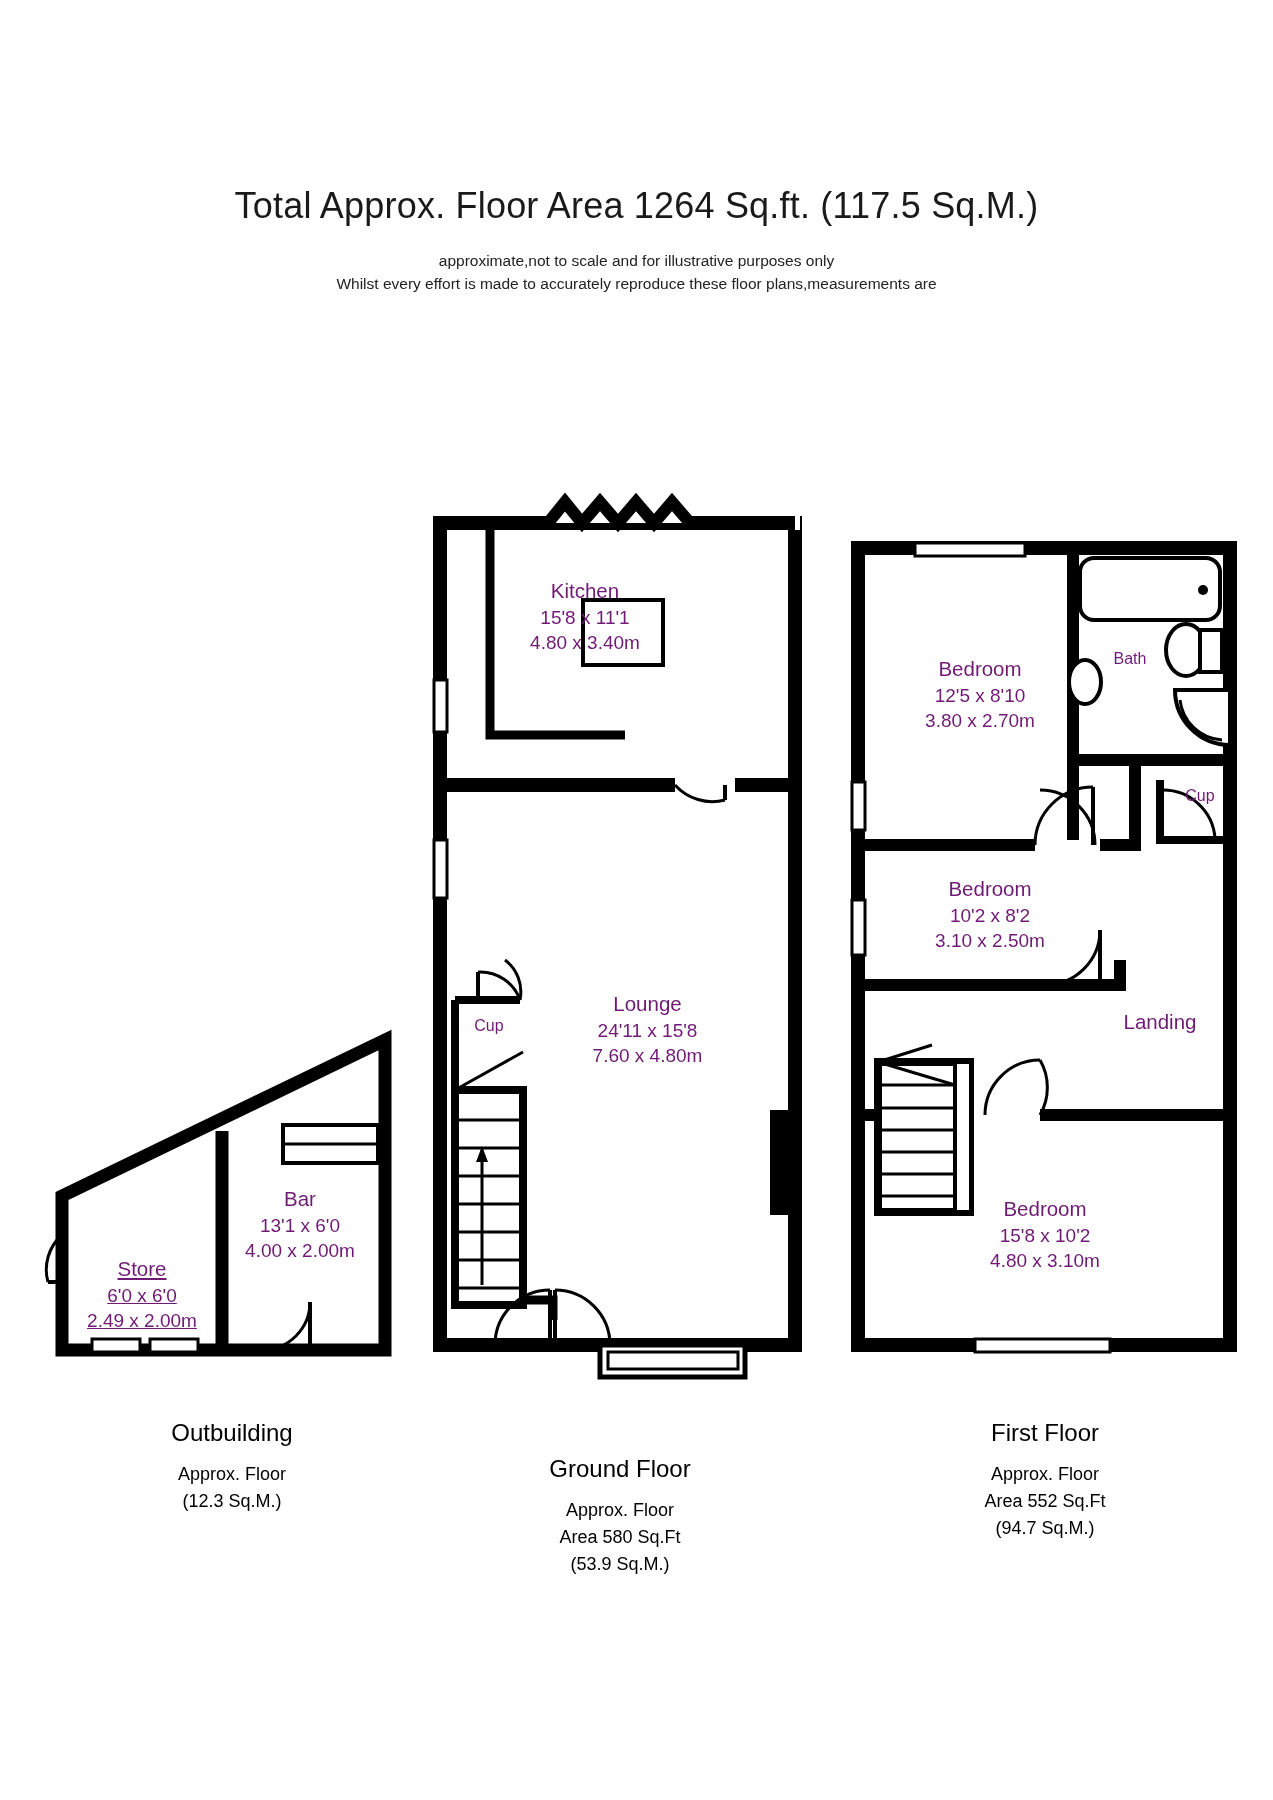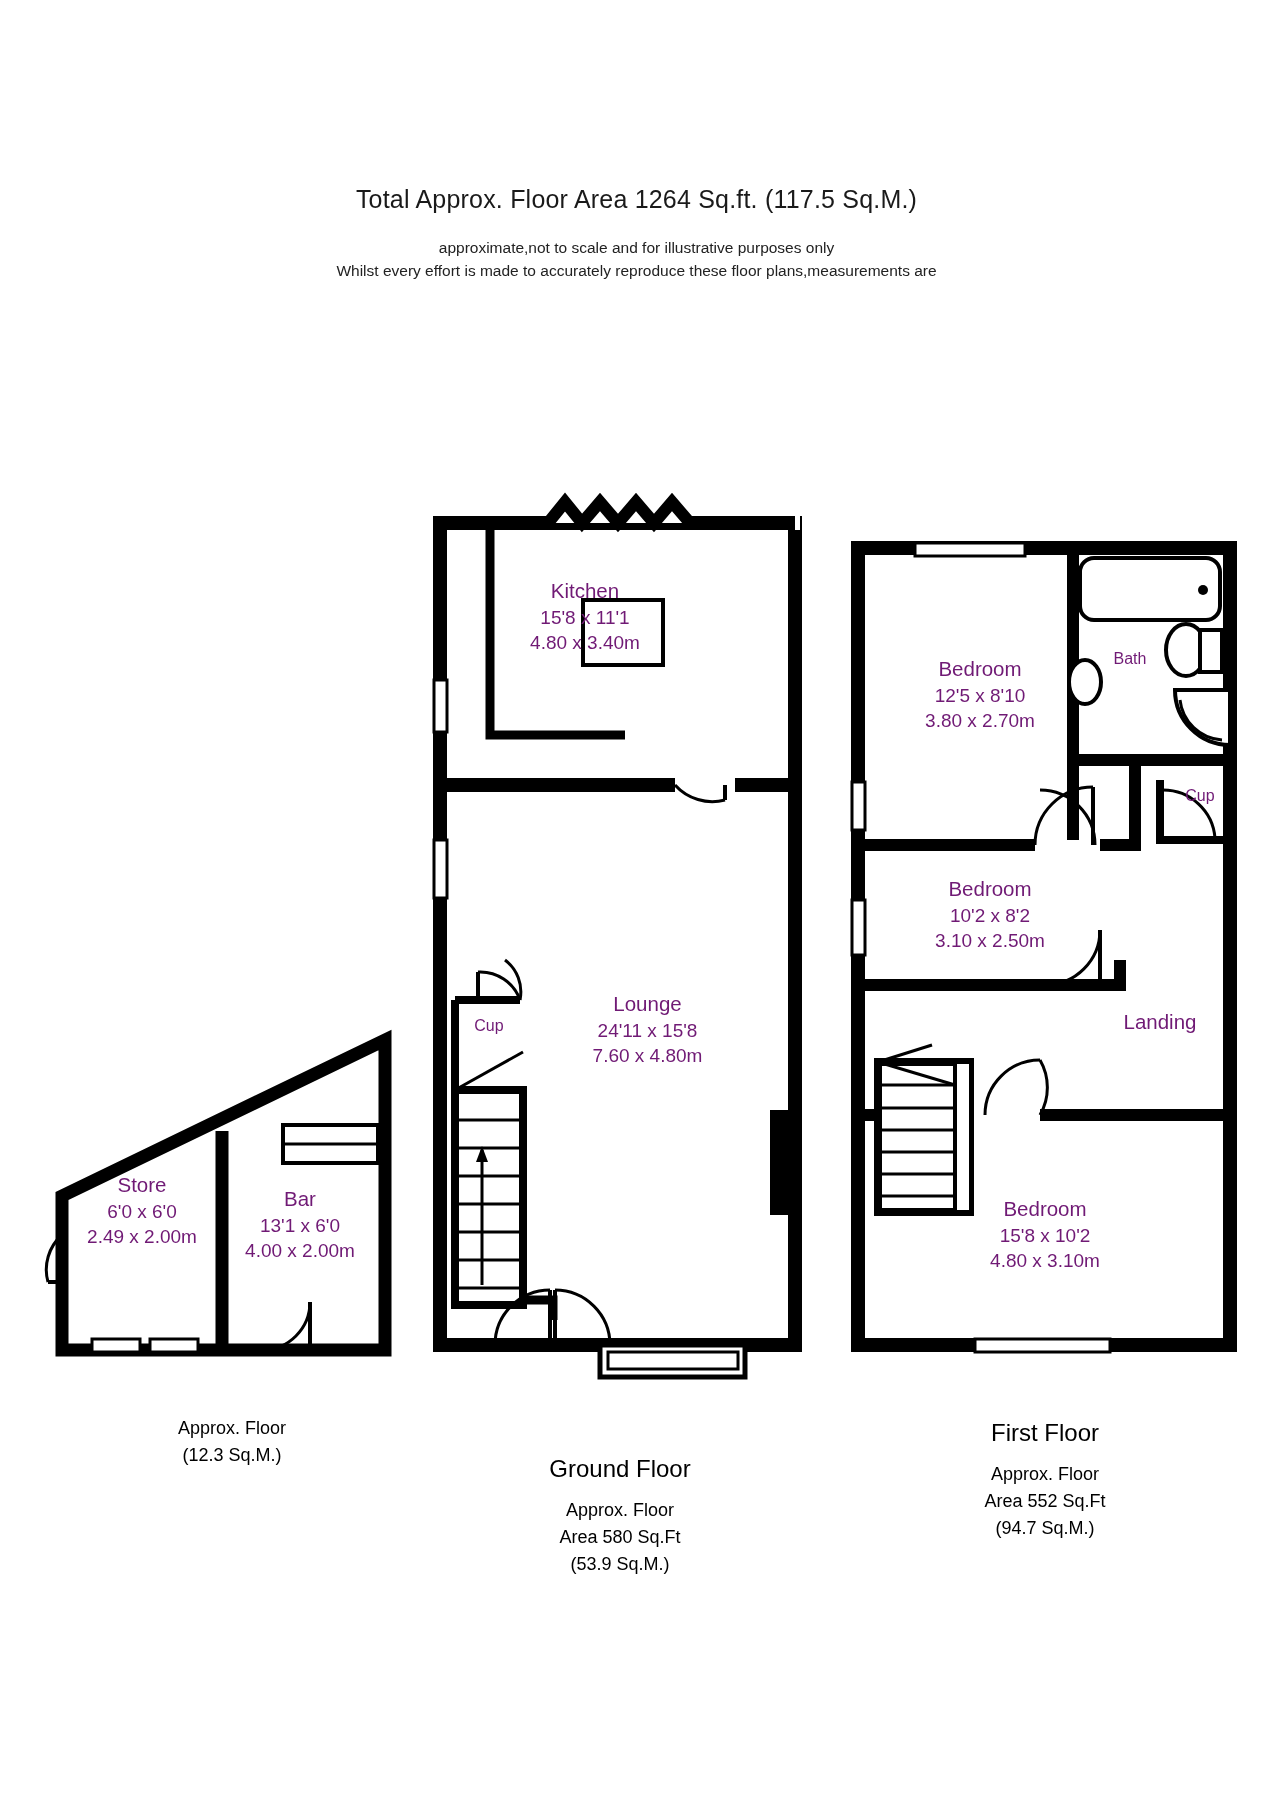--- a/index.html
+++ b/index.html
@@ -18,21 +18,21 @@
 
   
   .header {
     position: absolute;
     left: 0;
     top: 185px;
     width: 1273px;
     text-align: center;
   }
   .title {
-    font-size: 25px;
+    font-size: 36px;
     font-weight: normal;
     letter-spacing: 0.2px;
     color: #1a1a1a;
   }
   .disclaimer {
     margin-top: 22px;
     font-size: 15.5px;
     line-height: 1.5;
     color: #222;
   }
@@ -217,21 +217,21 @@
     <path d="M 878 1062 L 955 1085" stroke="#000" stroke-width="3"></path>
     <path d="M 878 1062 L 932 1045" stroke="#000" stroke-width="3"></path>
     <rect x="955" y="1062" width="16" height="150" fill="#fff" stroke="#000" stroke-width="4"></rect>
 
     <rect x="852" y="782" width="13" height="48" fill="#fff" stroke="#000" stroke-width="3"></rect>
     <rect x="852" y="900" width="13" height="55" fill="#fff" stroke="#000" stroke-width="3"></rect>
     <rect x="915" y="543" width="110" height="13" fill="#fff" stroke="#000" stroke-width="3"></rect>
     <rect x="975" y="1339" width="135" height="13" fill="#fff" stroke="#000" stroke-width="3"></rect>
   </svg>
 
-  <div class="label" style="left:82px; top:1171px; width:120px;">
+  <div class="label" style="left:82px; top:1255px; width:120px;text-decoration:underline;">
     <div class="nm">Store</div>
     <div>6'0 x 6'0</div>
     <div>2.49 x 2.00m</div>
   </div>
 
   <div class="label" style="left:215px; top:1185px; width:170px;">
     <div class="nm">Bar</div>
     <div>13'1 x 6'0</div>
     <div>4.00 x 2.00m</div>
   </div>
@@ -276,20 +276,21 @@
 
   <div class="label" style="left:1095px; top:1008px; width:130px;">
     <div class="nm">Landing</div>
   </div>
 
   <div class="label small" style="left:1165px; top:785px; width:70px;">
     <div>Cup</div>
   </div>
 
   <div class="foot" style="left:62px; top:1415px;">
+    <span class="fname">Outbuilding</span>
     <div>Approx. Floor</div>
     <div>(12.3 Sq.M.)</div>
   </div>
 
   <div class="foot" style="left:450px; top:1415px;margin-top:36px;">
     <span class="fname">Ground Floor</span>
     <div>Approx. Floor</div>
     <div>Area 580 Sq.Ft</div>
     <div>(53.9 Sq.M.)</div>
   </div>

